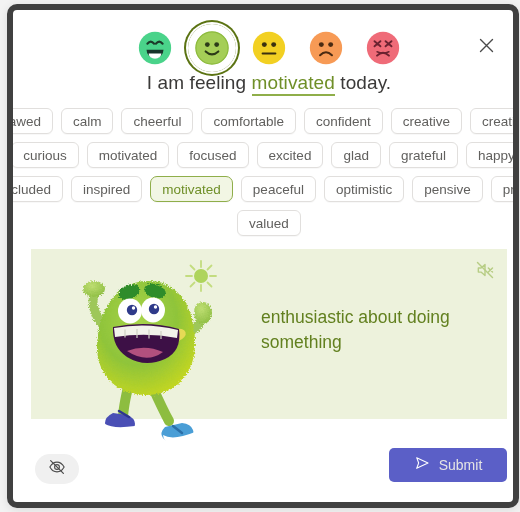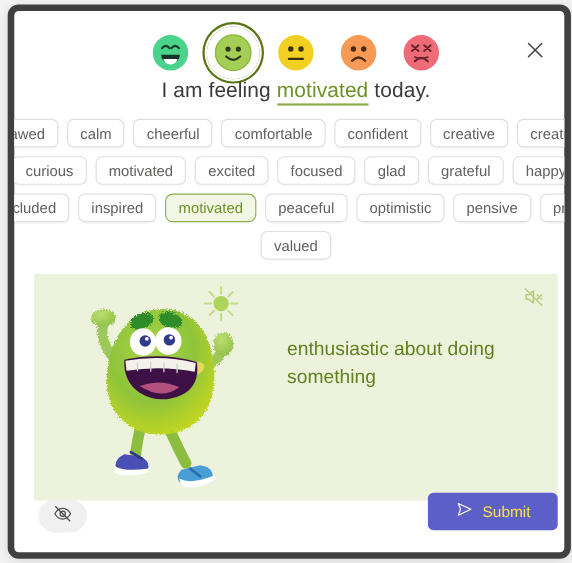--- a/index.html
+++ b/index.html
@@ -83,21 +83,21 @@
     background: #f2f6e4;
     border: 1.5px solid #8fae4a;
     color: #6f8f28;
     border-radius: 7px;
   }
 
   
   #illustration-card {
     position: absolute;
     left: 18px; top: 239px;
-    width: 476px; height: 206px;
+    width: 476px; height: 170px;
     background: #edf2dc;
     overflow: visible;
   }
   #mute-icon {
     position: absolute; right: 12px; top: 11px;
     width: 20px; height: 20px; cursor: pointer;
   }
   #definition {
     position: absolute;
     left: 230px; top: 56px;
@@ -127,21 +127,21 @@
   }
   #submit-btn {
     position: absolute; right: 18px; top: 8px;
     height: 34px; min-width: 118px;
     background: #5b5fc7;
     border-radius: 5px;
     display: flex; align-items: center; justify-content: center; gap: 9px;
     cursor: pointer;
     padding: 0 16px;
   }
-  #submit-btn .label { color: #fde047; font-size: 14px; }
+  #submit-btn .label { color: #e5e5e5; font-size: 14px; }
 </style>
 </head>
 <body>
 
 <div id="dialog">
 
   <div id="close-btn">
     <span>
       <svg width="15" height="15" viewBox="0 0 15 15">
         <path d="M1.5 1.5 L13.5 13.5 M13.5 1.5 L1.5 13.5" stroke="#4b4b4b" stroke-width="1.4" stroke-linecap="round" fill="none"></path>
@@ -213,22 +213,22 @@
       <div class="chip">cheerful</div>
       <div class="chip">comfortable</div>
       <div class="chip">confident</div>
       <div class="chip">creative</div>
       <div class="chip">creative</div>
     </div>
 
     <div class="chip-row">
       <div class="chip">curious</div>
       <div class="chip">motivated</div>
+      <div class="chip">focused</div>
       <div class="chip">excited</div>
-      <div class="chip">focused</div>
       <div class="chip">glad</div>
       <div class="chip">grateful</div>
       <div class="chip">happy</div>
     </div>
 
     <div class="chip-row">
       <div class="chip">included</div>
       <div class="chip">inspired</div>
       <div class="chip selected">motivated</div>
       <div class="chip">peaceful</div>

